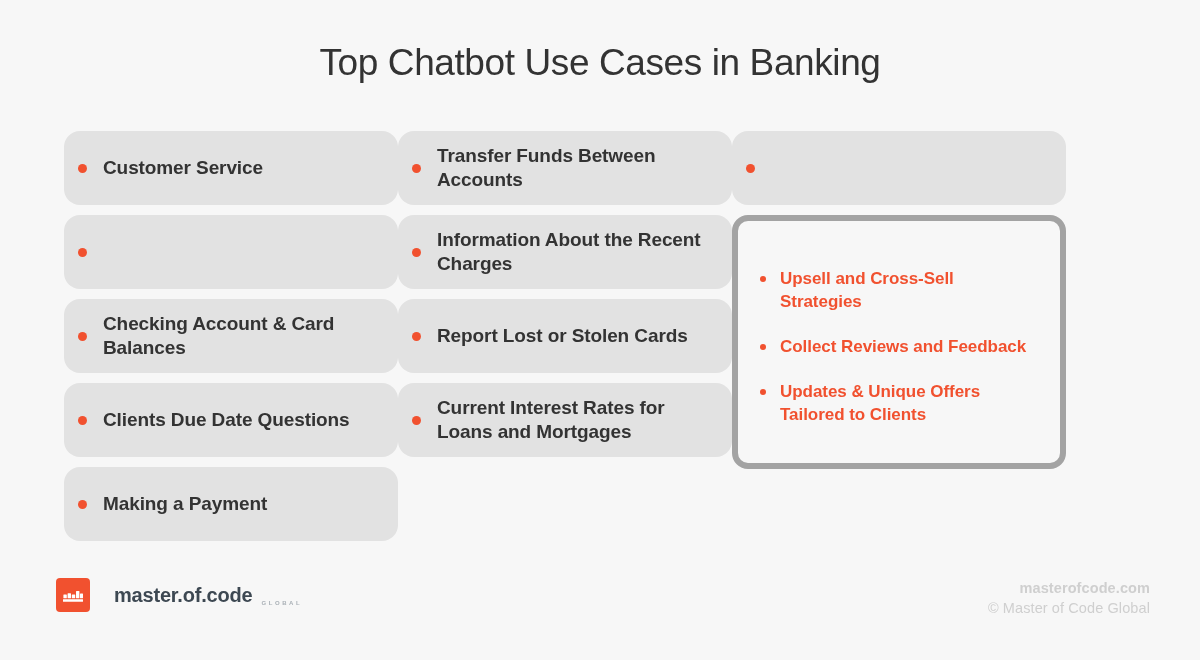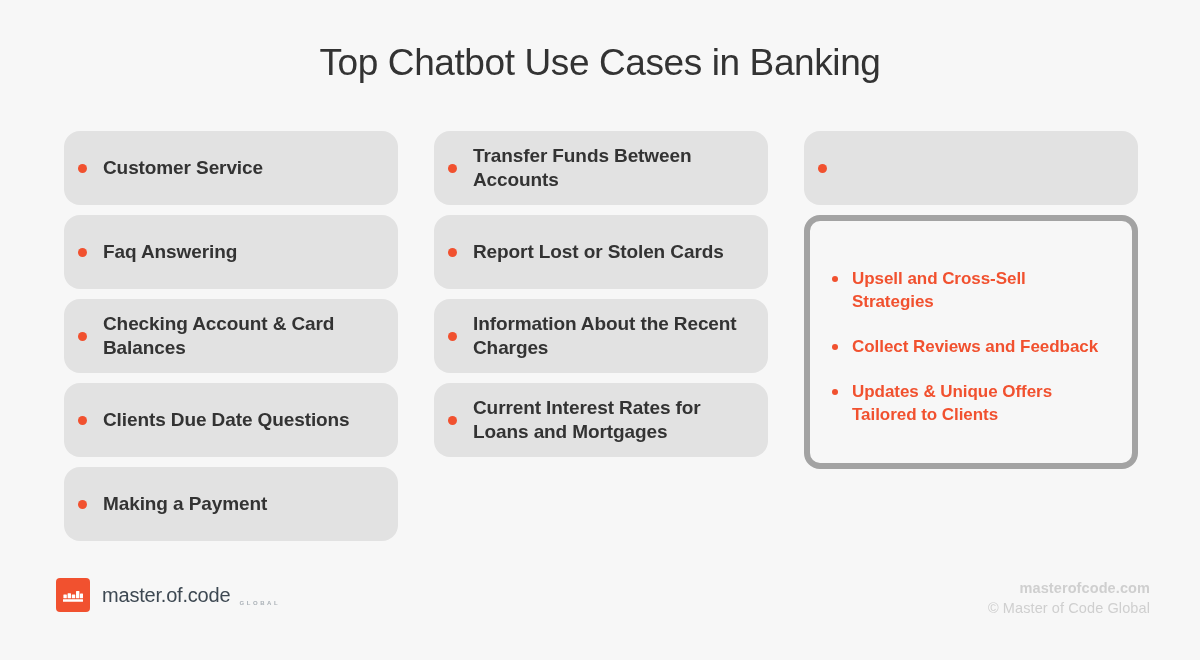--- a/index.html
+++ b/index.html
@@ -38,21 +38,20 @@
   }
 
   
   .columns {
     position: absolute;
     top: 131px;
     left: 64px;
     width: 1075px;
     display: flex;
     flex-direction: row;
-    gap: 36px;
     align-items: flex-start;
   }
   .column {
     width: 334px;
     display: flex;
     flex-direction: column;
     gap: 10px;
     position: relative;
   }
   .column.has-subpanel {
@@ -149,23 +148,24 @@
     height: 34px;
     border-radius: 4px;
     background: #f1512f;
     display: flex;
     align-items: center;
     justify-content: center;
     margin-right: 12px;
   }
   .logo-text {
     font-size: 20px;
-    font-weight: normal;
+    font-weight: bold;
     color: #3d4852;
     letter-spacing: -0.2px;
+    margin-left: 12px;
   }
   .logo-sub {
     font-size: 6px;
     font-weight: bold;
     color: #a9b0b6;
     letter-spacing: 2.6px;
     margin-left: 9px;
     margin-bottom: 6px;
     align-self: flex-end;
   }
@@ -201,21 +201,20 @@
 
   <div class="columns">
 
     <div class="column">
       <div class="card">
         <span class="bullet"></span>
         <span class="card-label">Customer Service</span>
       </div>
       <div class="card">
         <span class="bullet"></span>
-        <span class="card-label">Faq Answering</span>
       </div>
       <div class="card">
         <span class="bullet"></span>
         <span class="card-label">Checking Account &amp; Card Balances</span>
       </div>
       <div class="card">
         <span class="bullet"></span>
         <span class="card-label">Clients Due Date Questions</span>
       </div>
       <div class="card">
@@ -224,25 +223,25 @@
       </div>
     </div>
 
     <div class="column">
       <div class="card">
         <span class="bullet"></span>
         <span class="card-label">Transfer Funds Between Accounts</span>
       </div>
       <div class="card">
         <span class="bullet"></span>
+        <span class="card-label">Information About the Recent Charges</span>
+      </div>
+      <div class="card">
+        <span class="bullet"></span>
         <span class="card-label">Report Lost or Stolen Cards</span>
-      </div>
-      <div class="card">
-        <span class="bullet"></span>
-        <span class="card-label">Information About the Recent Charges</span>
       </div>
       <div class="card">
         <span class="bullet"></span>
         <span class="card-label">Current Interest Rates for Loans and Mortgages</span>
       </div>
     </div>
 
     <div class="column has-subpanel">
       <div class="card">
         <span class="bullet"></span>

